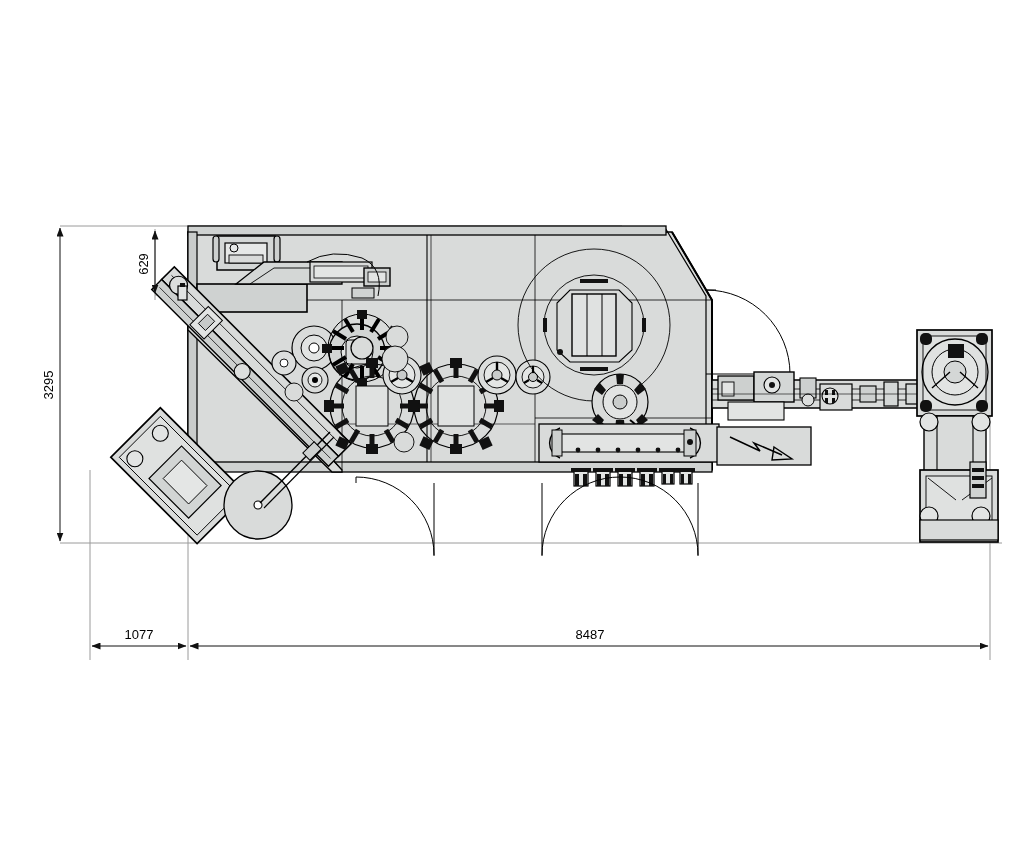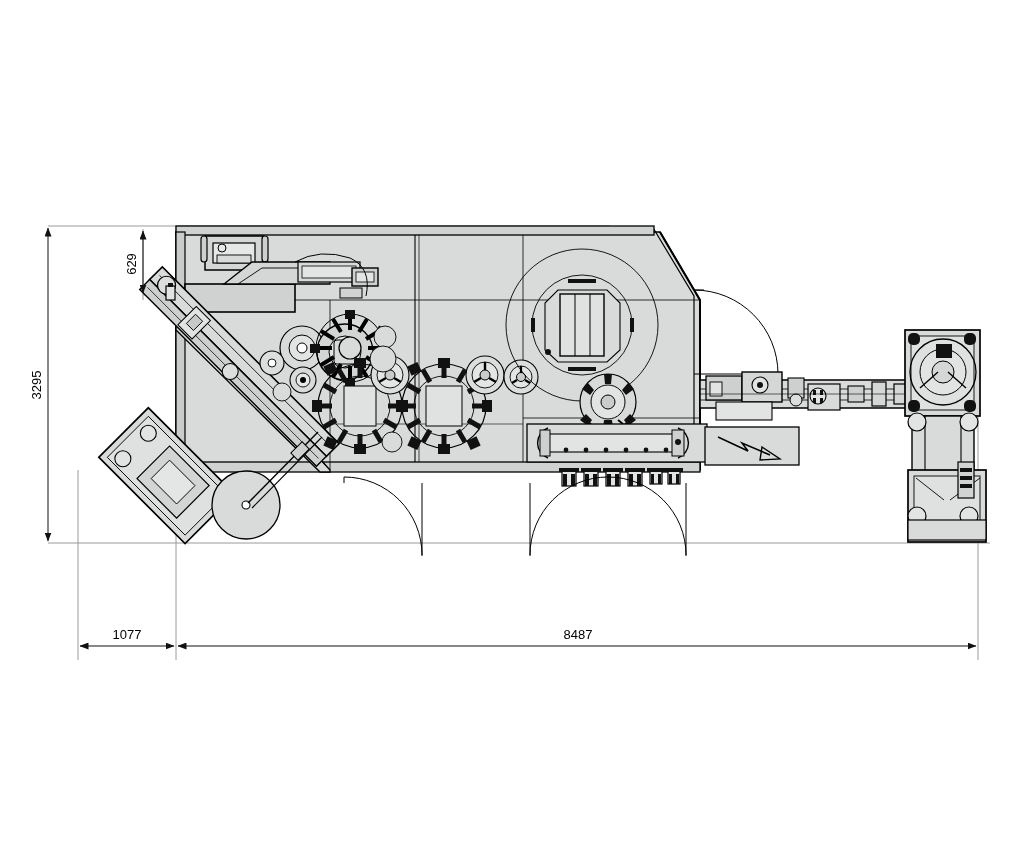--- a/index.html
+++ b/index.html
@@ -1,17 +1,17 @@
 <!DOCTYPE html>
 <html><head>
 <meta charset="utf-8">
 <style>
   html,body{margin:0;padding:0;background:#ffffff;}
   body{width:1020px;height:842px;font-family:"Liberation Sans",sans-serif;overflow:hidden;}
-  #stage{position:relative;width:948px;height:842px;background:#fff;}
+  #stage{position:relative;width:948px;height:842px;background:#fff;margin-left:12px;}
   svg{display:block;}
   .dimtext{font-family:"Liberation Sans",sans-serif;font-size:13px;fill:#000;}
 </style>
 </head>
 <body>
 
 <div id="stage">
 <svg width="1020" height="842" viewBox="0 0 1020 842">
 
   <defs>

